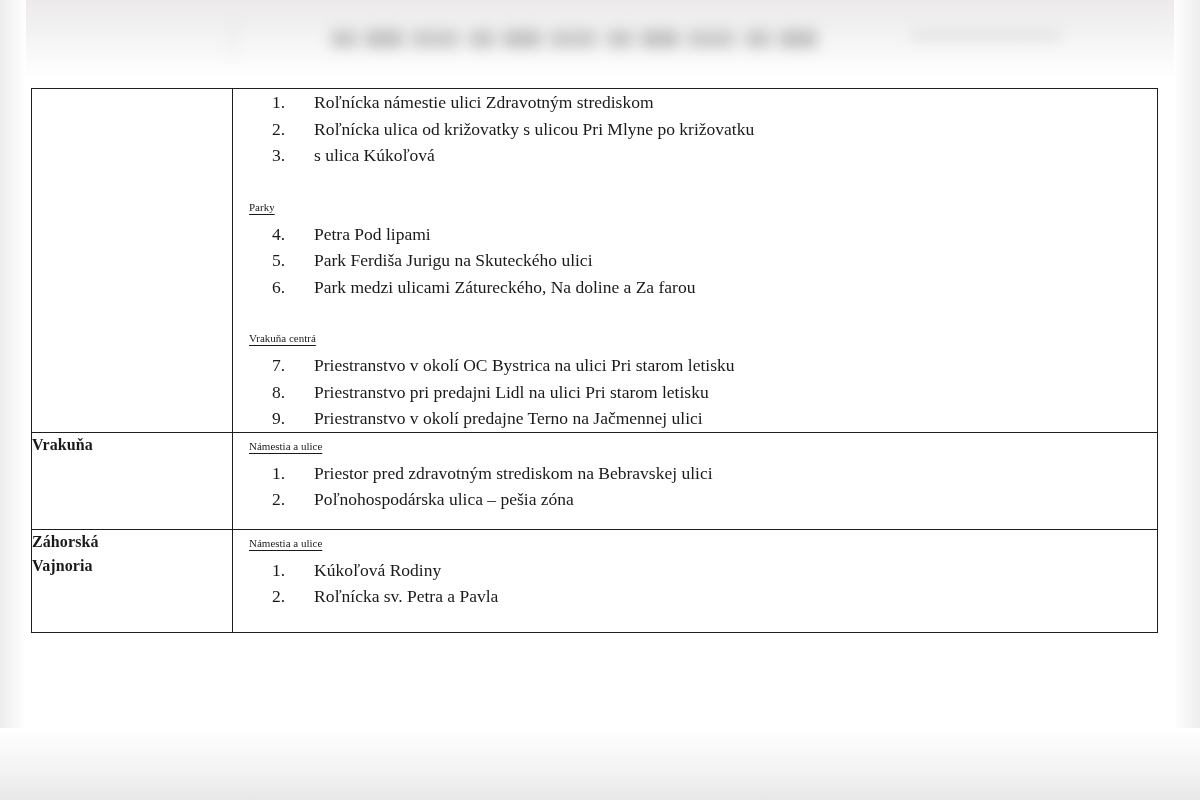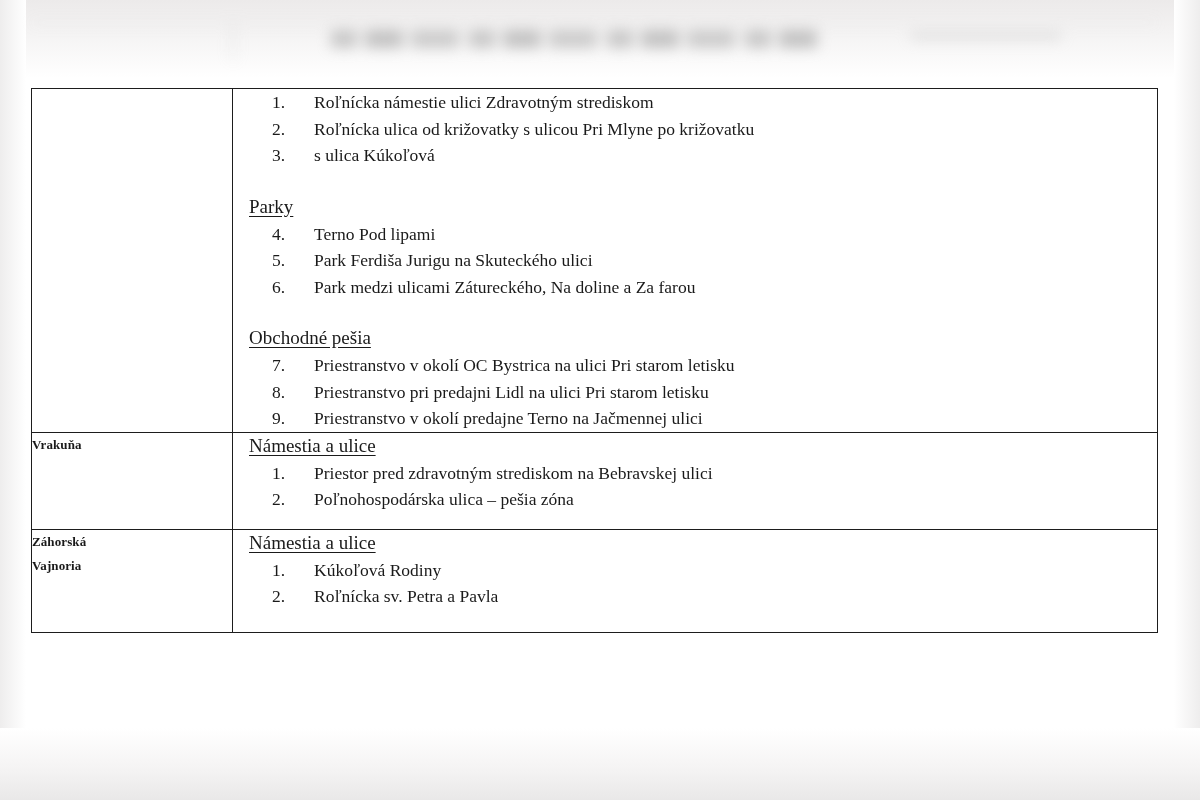--- a/index.html
+++ b/index.html
@@ -137,31 +137,31 @@
     vertical-align: top;
     padding: 0;
     background: #ffffff;
   }
   .col-label { width: 201px; }
   .col-body  { width: 925px; }
 
   .label-cell {
     padding: 14px 0 0 16px;
     font-weight: bold;
-    font-size: 13px;
+    font-size: 16px;
     line-height: 24px;
     letter-spacing: .1px;
   }
 
   .body-cell {
     padding: 10px 0 16px 0;
   }
 
   .section-head {
-    font-size: 19px;
+    font-size: 11px;
     line-height: 26px;
     margin: 0 0 1px 16px;
     display: inline-block;
     text-decoration: underline;
     text-underline-offset: 2.5px;
   }
   .section-head-wrap { margin: 0; }
   .section-head-wrap.spaced { margin-top: 25px; }
 
   ol.num-list {
@@ -236,34 +236,34 @@
               <span class="item-text">s ulica Kúkoľová</span>
             </li>
           </ol>
 
           <div class="section-head-wrap spaced">
             <span class="section-head">Parky</span>
           </div>
           <ol class="num-list">
             <li>
               <span class="marker">4.</span>
-              <span class="item-text">Terno Pod lipami</span>
+              <span class="item-text">Petra Pod lipami</span>
             </li>
             <li>
               <span class="marker">5.</span>
               <span class="item-text">Park Ferdiša Jurigu na Skuteckého ulici</span>
             </li>
             <li>
               <span class="marker">6.</span>
               <span class="item-text">Park medzi ulicami Zátureckého, Na doline a Za farou</span>
             </li>
           </ol>
 
           <div class="section-head-wrap spaced">
-            <span class="section-head">Obchodné pešia</span>
+            <span class="section-head">Vrakuňa centrá</span>
           </div>
           <ol class="num-list">
             <li>
               <span class="marker">7.</span>
               <span class="item-text">Priestranstvo v okolí OC Bystrica na ulici Pri starom letisku</span>
             </li>
             <li>
               <span class="marker">8.</span>
               <span class="item-text">Priestranstvo pri predajni Lidl na ulici Pri starom letisku</span>
             </li>

